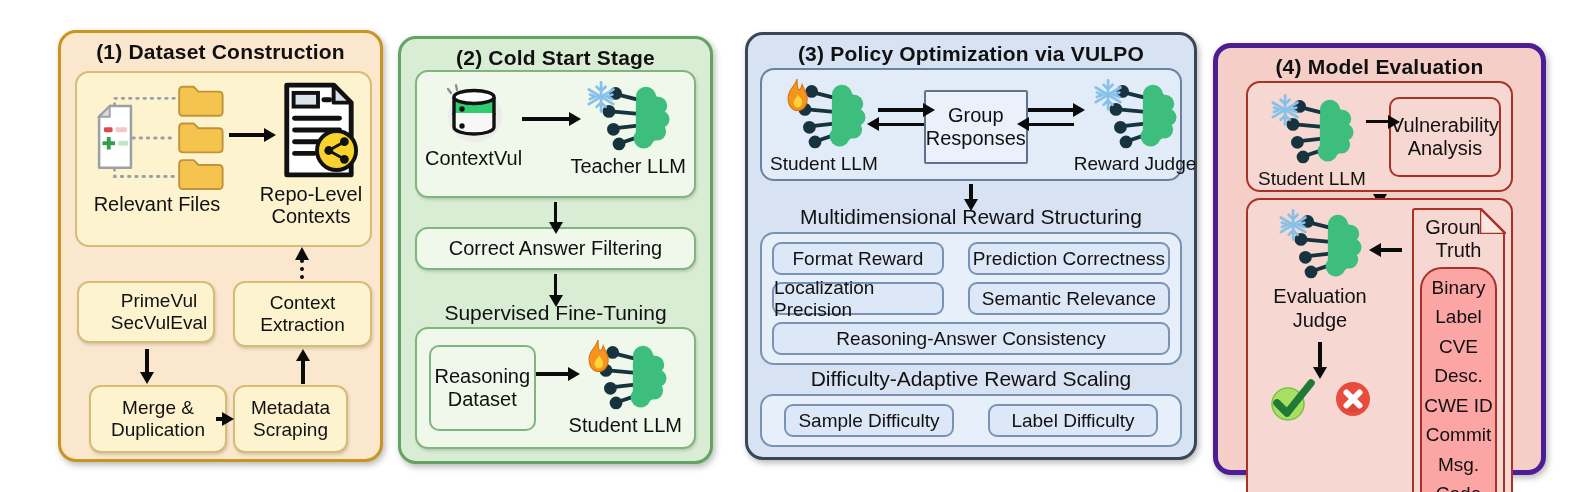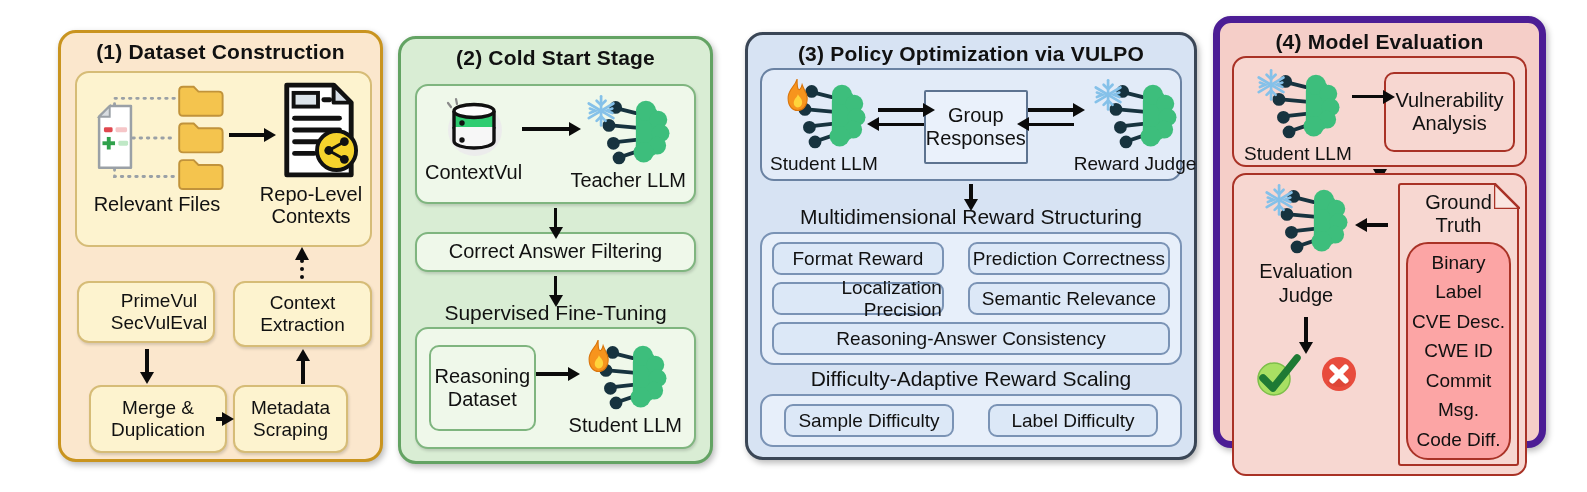--- a/index.html
+++ b/index.html
@@ -24,51 +24,51 @@
     font-size:19px; line-height:1.14; padding:4px 6px; box-shadow:1px 2px 3px rgba(0,0,0,.15); }
   .p1 .b1 { left:16px;  top:248px; width:138px; height:62px;padding-left:32px; }
   .p1 .b2 { left:172px; top:248px; width:139px; height:66px; }
   .p1 .b3 { left:28px;  top:352px; width:138px; height:68px; }
   .p1 .b4 { left:172px; top:352px; width:115px; height:68px; }
 
   
   .p2 { left:398px; top:36px; width:315px; height:428px; background:#D9EDD4; border:3px solid #63A363;
     display:flex; flex-direction:column; padding:0 14px; }
   .g-box { background:#EFF8EA; border:2px solid #7FB57F; border-radius:13px; box-shadow:1px 2px 3px rgba(0,0,0,.15); }
-  .p2 .boxA { height:130px; display:flex; justify-content:space-between; align-items:flex-start; padding:8px 8px 4px; margin-top:14px; }
+  .p2 .boxA { height:130px; display:flex; justify-content:space-between; align-items:flex-start; padding:8px 8px 4px; margin-top:0; }
   .icon-stack { display:flex; flex-direction:column; align-items:center; }
   .icon-stack .lbl { font-size:20px; white-space:nowrap; margin-top:1px; }
   .p2 .boxB { height:44px; display:flex; align-items:center; justify-content:center; font-size:20px; }
   .p2 .sft { text-align:center; font-size:21px; margin:1px 0 2px; }
   .p2 .boxC { flex:1; margin-bottom:12px; display:flex; align-items:center; justify-content:space-between; padding:10px 12px; }
   .p2 .reasonbox { width:122px; height:86px; background:#EFF8EA; border:2px solid #7FB57F; border-radius:10px;
     display:flex; align-items:center; justify-content:center; text-align:center; font-size:20px; line-height:1.15; }
 
   
   .p3 { left:745px; top:32px; width:452px; height:428px; background:#D7E3F3; border:3px solid #3A4656;
     display:flex; flex-direction:column; padding:0 12px; }
   .p3 .boxA { height:128px; background:#E2EBF8; border:2px solid #6A82A2; border-radius:14px;
     display:flex; align-items:flex-start; justify-content:space-between; padding:8px 8px 0; margin-top:2px; }
   .p3 .groupbox { width:132px; height:74px; margin-top:12px; background:#EAF1FB; border:2px solid #5D7390; border-radius:2px;
     display:flex; align-items:center; justify-content:center; text-align:center; font-size:20px; line-height:1.15; }
   .arpair { display:flex; flex-direction:column; gap:11px; margin-top:30px; }
   .p3 .mrs, .p3 .dars { text-align:center; font-size:21px; margin:2px 0 3px; }
   .p3 .rewards { background:#E7EFFA; border:2px solid #7A93B5; border-radius:14px; padding:8px 10px;
     display:flex; flex-direction:column; gap:7px; }
-  .p3 .rrow { display:flex; gap:24px;text-align:right; }
+  .p3 .rrow { display:flex; gap:24px; }
   .rbox { background:#DCE8F7; border:2px solid #7A93B5; border-radius:9px; height:33px;
     display:flex; align-items:center; justify-content:center; font-size:19px; }
   .p3 .r1 { flex:1; } .p3 .r2 { flex:1.18; }
   .p3 .diffs { background:#E7EFFA; border:2px solid #7A93B5; border-radius:13px; padding:8px 16px;
     display:flex; justify-content:center; gap:34px; margin-bottom:10px; }
   .p3 .dbox { width:170px; }
 
   
-  .p4 { left:1213px; top:16px; width:333px; height:432px; background:#F5CEC8; border:7px solid #4c1d95;
-    display:flex; flex-direction:column; padding:0 12px; }
+  .p4 { left:1213px; top:43px; width:333px; height:432px; background:#F5CEC8; border:5px solid #4c1d95;
+    display:flex; flex-direction:column; padding:0 28px; }
   .r-box { background:#F7D7D1; border:2.5px solid #A93226; border-radius:14px; }
   .p4 .box1 { height:122px; display:flex; align-items:flex-start; justify-content:space-between; padding:10px 10px 0; margin-top:2px; }
   .p4 .vulnbox { width:138px; height:80px; margin-top:4px; background:#F7D7D1; border:2px solid #A93226; border-radius:10px;
     display:flex; align-items:center; justify-content:center; text-align:center; font-size:20px; line-height:1.15; }
   .p4 .box2 { flex:1; margin-bottom:10px; display:flex; padding:8px 6px 8px 8px; position:relative; }
   .p4 .leftcol { width:128px; display:flex; flex-direction:column; align-items:center; }
   .p4 .judge-lbl { font-size:20px; text-align:center; line-height:1.2; margin-top:2px; }
   .p4 .verdicts { display:flex; align-items:center; gap:16px; margin-top:8px; }
   .gt-doc { position:relative; flex:1; margin-left:28px; border:2.5px solid #A93226; border-radius:3px;
     background:#F7D7D1; padding:4px 6px; display:flex; flex-direction:column; }

